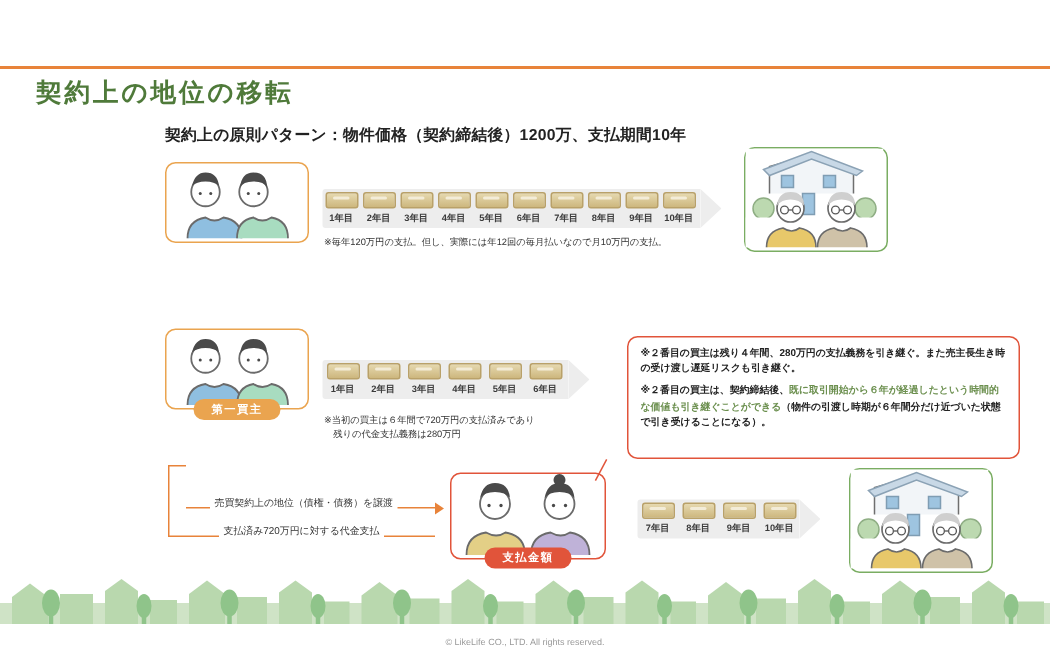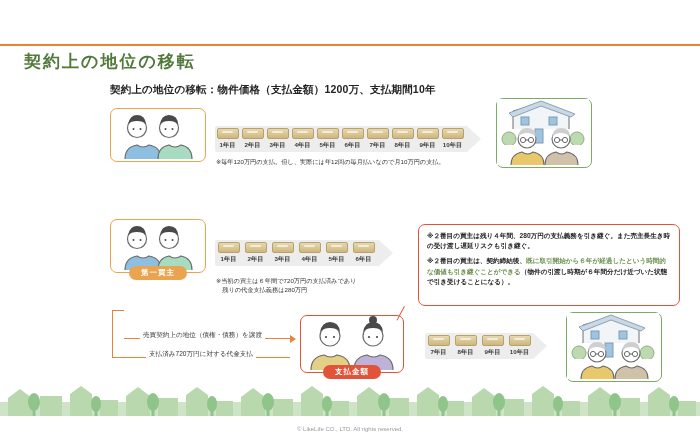--- a/index.html
+++ b/index.html
@@ -101,21 +101,21 @@
   svg{display:block;}
 </style>
 </head>
 <body>
 
 <div class="slide">
 
   <div class="title">契約上の地位の移転</div>
   <div class="title-rule"></div>
 
-  <div class="sec-head" id="sec1-head">契約上の地位の移転：物件価格（支払金額）1200万、支払期間10年</div>
+  <div class="sec-head" id="sec1-head">契約上の原則パターン：物件価格（契約締結後）1200万、支払期間10年</div>
 
   <div class="card orange" style="left:110px;top:108px;width:96px;height:54px;">
     <svg width="92" height="50" viewBox="0 0 92 50">
       <g stroke="#6b6b6b" stroke-width="1.2" fill="none">
         <path d="M14 50 q0-12 12-14 q6 4 12 0 q12 2 12 14" fill="#8fbfe0"></path>
         <circle cx="26" cy="19" r="9.5" fill="#fff"></circle>
         <path d="M17 15 q2-9 9-9 q8 0 9 9 q-3-3-9-3 q-6 0-9 3z" fill="#4a4a4a" stroke="none"></path>
         <circle cx="22.5" cy="20" r="1" fill="#4a4a4a" stroke="none"></circle>
         <circle cx="29.5" cy="20" r="1" fill="#4a4a4a" stroke="none"></circle>
         <path d="M47 50 q0-12 11-14 q6 4 12 0 q11 2 11 14" fill="#a8dcc0"></path>

